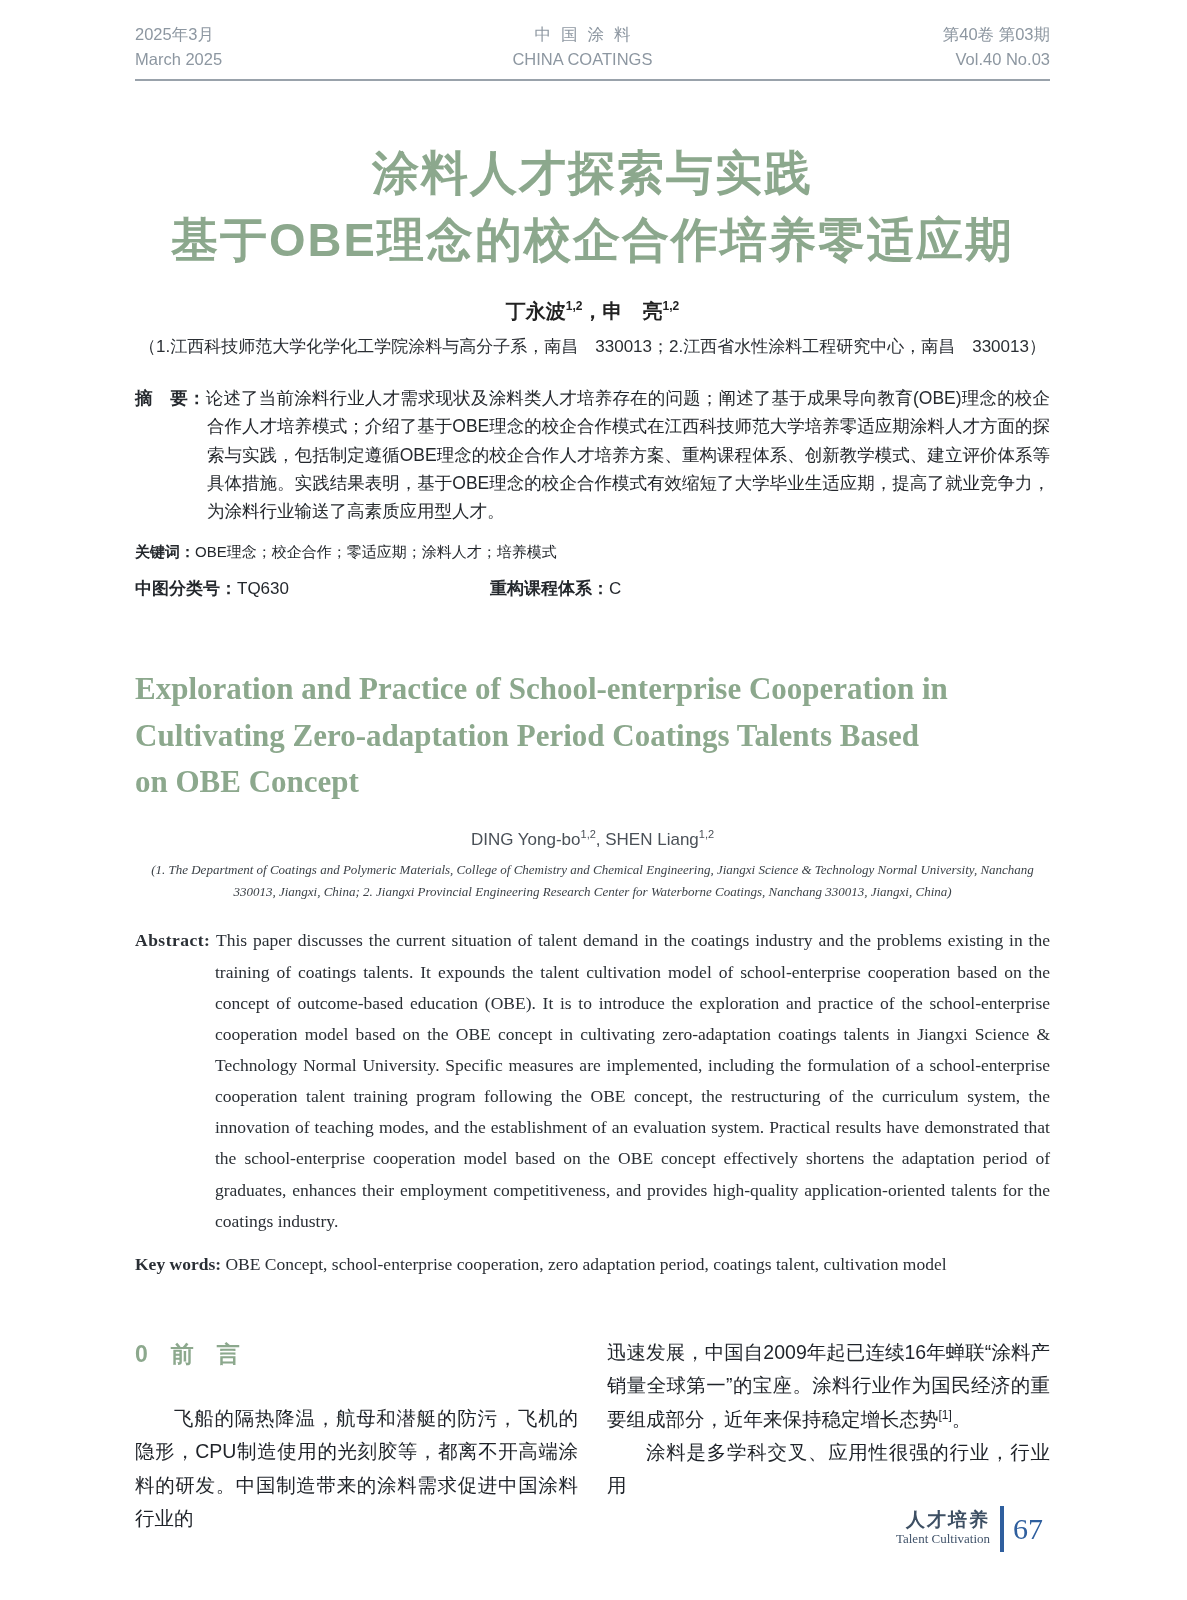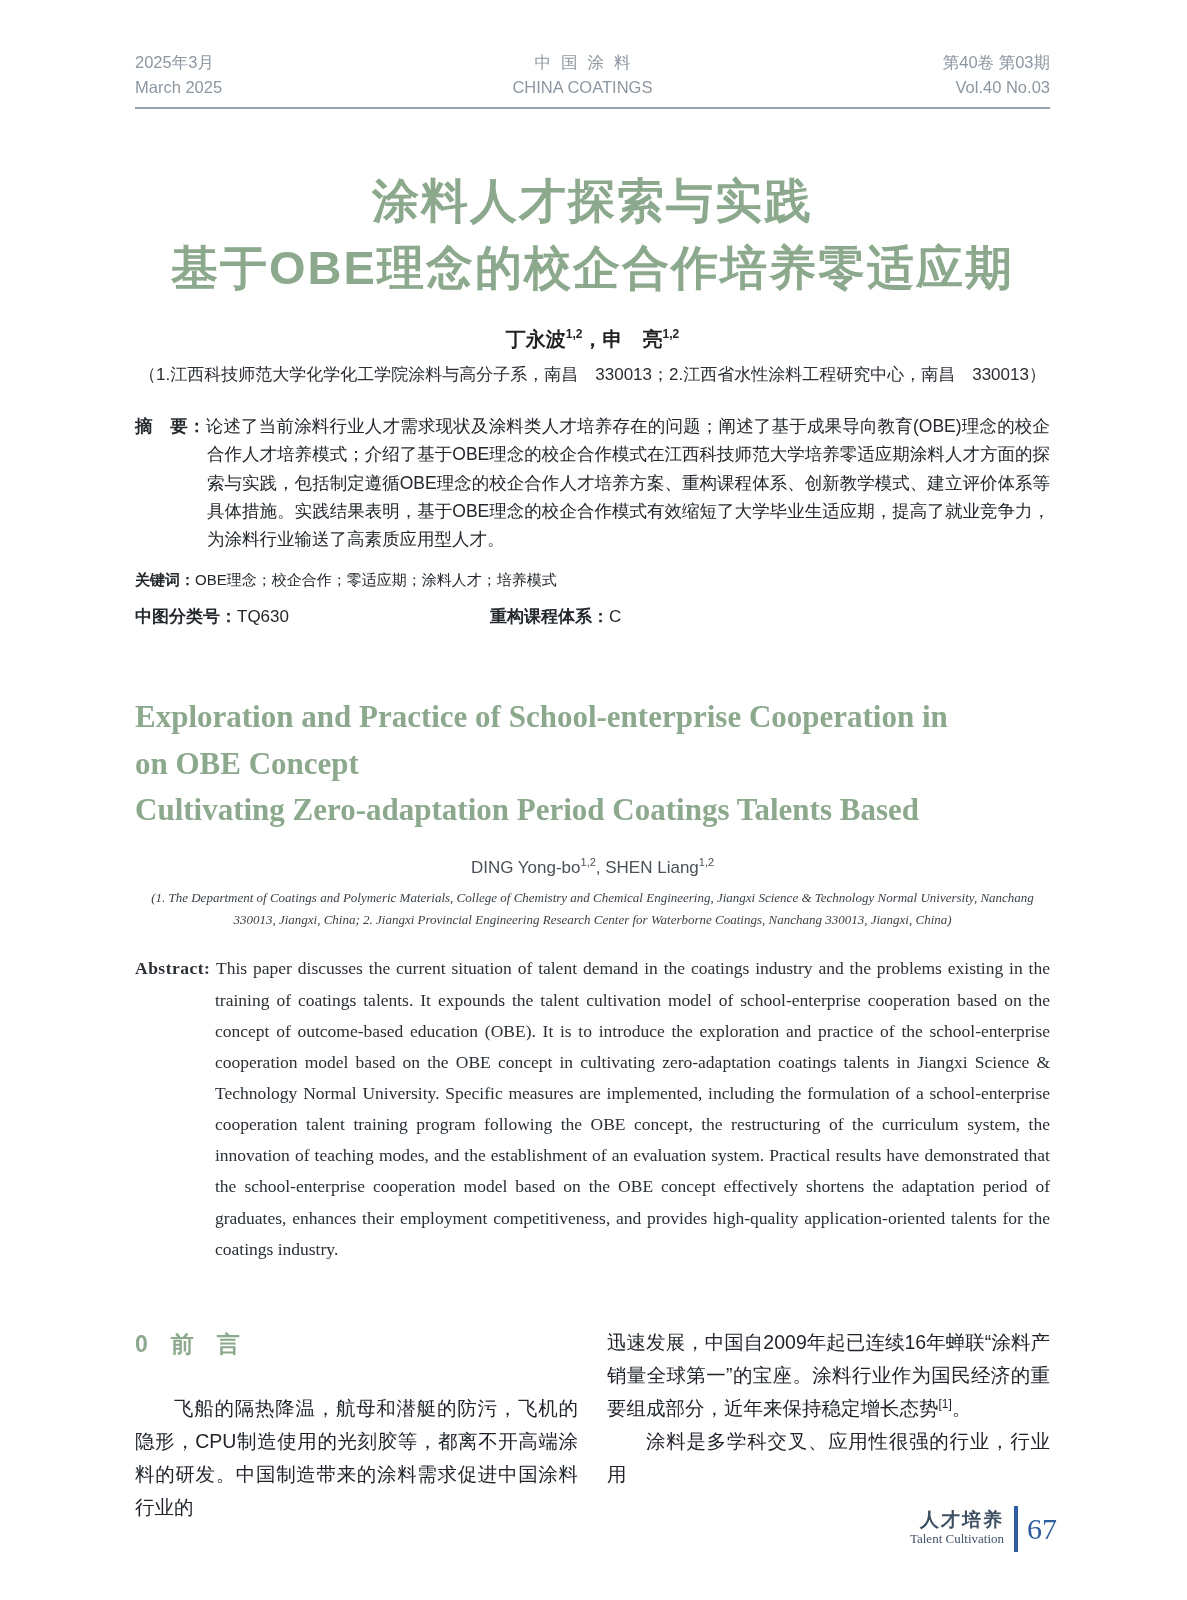--- a/index.html
+++ b/index.html
@@ -7,21 +7,21 @@
     width:1187px;height:1600px;position:relative;overflow:hidden;
     font-family:"Liberation Sans","DejaVu Sans",sans-serif;
     color:#24282d;
     -webkit-font-smoothing:antialiased;
   }
   .page{position:absolute;inset:0;}
   .content{margin:0 137px 0 135px;width:915px;}
 
   
   .jheader{display:flex;justify-content:space-between;align-items:flex-end;
-    padding-top:50px;color:#8d97a1;font-size:16.5px;line-height:1.5;}
+    padding-top:22px;color:#8d97a1;font-size:16.5px;line-height:1.5;}
   .jheader .col{white-space:nowrap;}
   .jheader .center{text-align:center;}
   .jheader .center .cn{letter-spacing:10px;padding-left:10px;}
   .jheader .right{text-align:right;}
   .jheader .cn{display:block;}
   .jheader .en{display:block;}
   .jrule{border:none;border-top:2px solid #99a2ab;margin:7px 0 0 0;}
 
   
   .title-cn{margin-top:58px;text-align:center;color:#8ca88d;font-weight:bold;
@@ -65,21 +65,21 @@
   
   .body-cols{margin-top:58px;display:flex;gap:29px;}
   .colm{width:443px;}
   .sec-head{color:#8ca88d;font-weight:bold;font-size:23px;margin:6px 0 32px 0;}
   .body-p{font-size:19.5px;line-height:1.7;text-align:justify;color:#1f2329;margin:0;}
   .indent{text-indent:2em;}
   .body-p sup{font-size:12px;}
   .rightcol{padding-top:3px;}
 
   
-  .pagefoot{position:absolute;right:130px;bottom:48px;display:flex;align-items:center;}
+  .pagefoot{position:absolute;right:144px;bottom:48px;display:flex;align-items:center;}
   .pf-labels{text-align:right;margin-right:10px;}
   .pf-cn{font-weight:bold;color:#3d4f63;font-size:19px;letter-spacing:2px;line-height:1.1;}
   .pf-en{font-family:"Liberation Serif","DejaVu Serif",serif;color:#41536a;font-size:13px;line-height:1.3;}
   .pf-bar{width:4px;height:46px;background:#2f5f9e;margin-right:9px;}
   .pf-no{font-family:"Liberation Serif","DejaVu Serif",serif;color:#2f5f9e;font-size:30px;}
 </style>
 </head>
 <body>
 
 <div class="page">
@@ -112,28 +112,29 @@
     <p class="abs-cn"><span class="lbl">摘　要：</span><span>论述了当前涂料行业人才需求现状及涂料类人才培养存在的问题；阐述了基于成果导向教育(OBE)理念的校企合作人才培养模式；介绍了基于OBE理念的校企合作模式在江西科技师范大学培养零适应期涂料人才方面的探索与实践，包括制定遵循OBE理念的校企合作人才培养方案、重构课程体系、创新教学模式、建立评价体系等具体措施。实践结果表明，基于OBE理念的校企合作模式有效缩短了大学毕业生适应期，提高了就业竞争力，为涂料行业输送了高素质应用型人才。</span></p>
     <p class="kw-cn"><span class="lbl">关键词：</span><span>OBE理念；校企合作；零适应期；涂料人才；培养模式</span></p>
 
     <div class="meta-row">
       <div class="m1"><span class="lbl">中图分类号：</span><span>TQ630</span></div>
       <div class="m2"><span class="lbl">重构课程体系：</span><span>C</span></div>
     </div>
 
     <div class="title-en">
       <div>Exploration and Practice of School-enterprise Cooperation in</div>
+      <div>Cultivating Zero-adaptation Period Coatings Talents Based</div>
       <div>on OBE Concept</div>
-      <div>Cultivating Zero-adaptation Period Coatings Talents Based</div>
     </div>
 
     <div class="authors-en"><span>DING Yong-bo</span><sup>1,2</sup><span>, SHEN Liang</span><sup>1,2</sup></div>
     <div class="affil-en">(1. The Department of Coatings and Polymeric Materials, College of Chemistry and Chemical Engineering, Jiangxi Science &amp; Technology Normal University, Nanchang 330013, Jiangxi, China; 2. Jiangxi Provincial Engineering Research Center for Waterborne Coatings, Nanchang 330013, Jiangxi, China)</div>
 
     <p class="abs-en"><span class="lbl">Abstract:</span> <span>This paper discusses the current situation of talent demand in the coatings industry and the problems existing in the training of coatings talents. It expounds the talent cultivation model of school-enterprise cooperation based on the concept of outcome-based education (OBE). It is to introduce the exploration and practice of the school-enterprise cooperation model based on the OBE concept in cultivating zero-adaptation coatings talents in Jiangxi Science &amp; Technology Normal University. Specific measures are implemented, including the formulation of a school-enterprise cooperation talent training program following the OBE concept, the restructuring of the curriculum system, the innovation of teaching modes, and the establishment of an evaluation system. Practical results have demonstrated that the school-enterprise cooperation model based on the OBE concept effectively shortens the adaptation period of graduates, enhances their employment competitiveness, and provides high-quality application-oriented talents for the coatings industry.</span></p>
+    <p class="kw-en"><span class="lbl">Key words:</span> <span>OBE Concept, school-enterprise cooperation, zero adaptation period, coatings talent, cultivation model</span></p>
 
     <div class="body-cols">
       <div class="colm">
         <div class="sec-head">0　前　言</div>
         <p class="body-p indent">飞船的隔热降温，航母和潜艇的防污，飞机的隐形，CPU制造使用的光刻胶等，都离不开高端涂料的研发。中国制造带来的涂料需求促进中国涂料行业的</p>
       </div>
       <div class="colm rightcol">
         <p class="body-p"><span>迅速发展，中国自2009年起已连续16年蝉联“涂料产销量全球第一”的宝座。涂料行业作为国民经济的重要组成部分，近年来保持稳定增长态势</span><sup>[1]</sup><span>。</span></p>
         <p class="body-p indent">涂料是多学科交叉、应用性很强的行业，行业用</p>
       </div>

